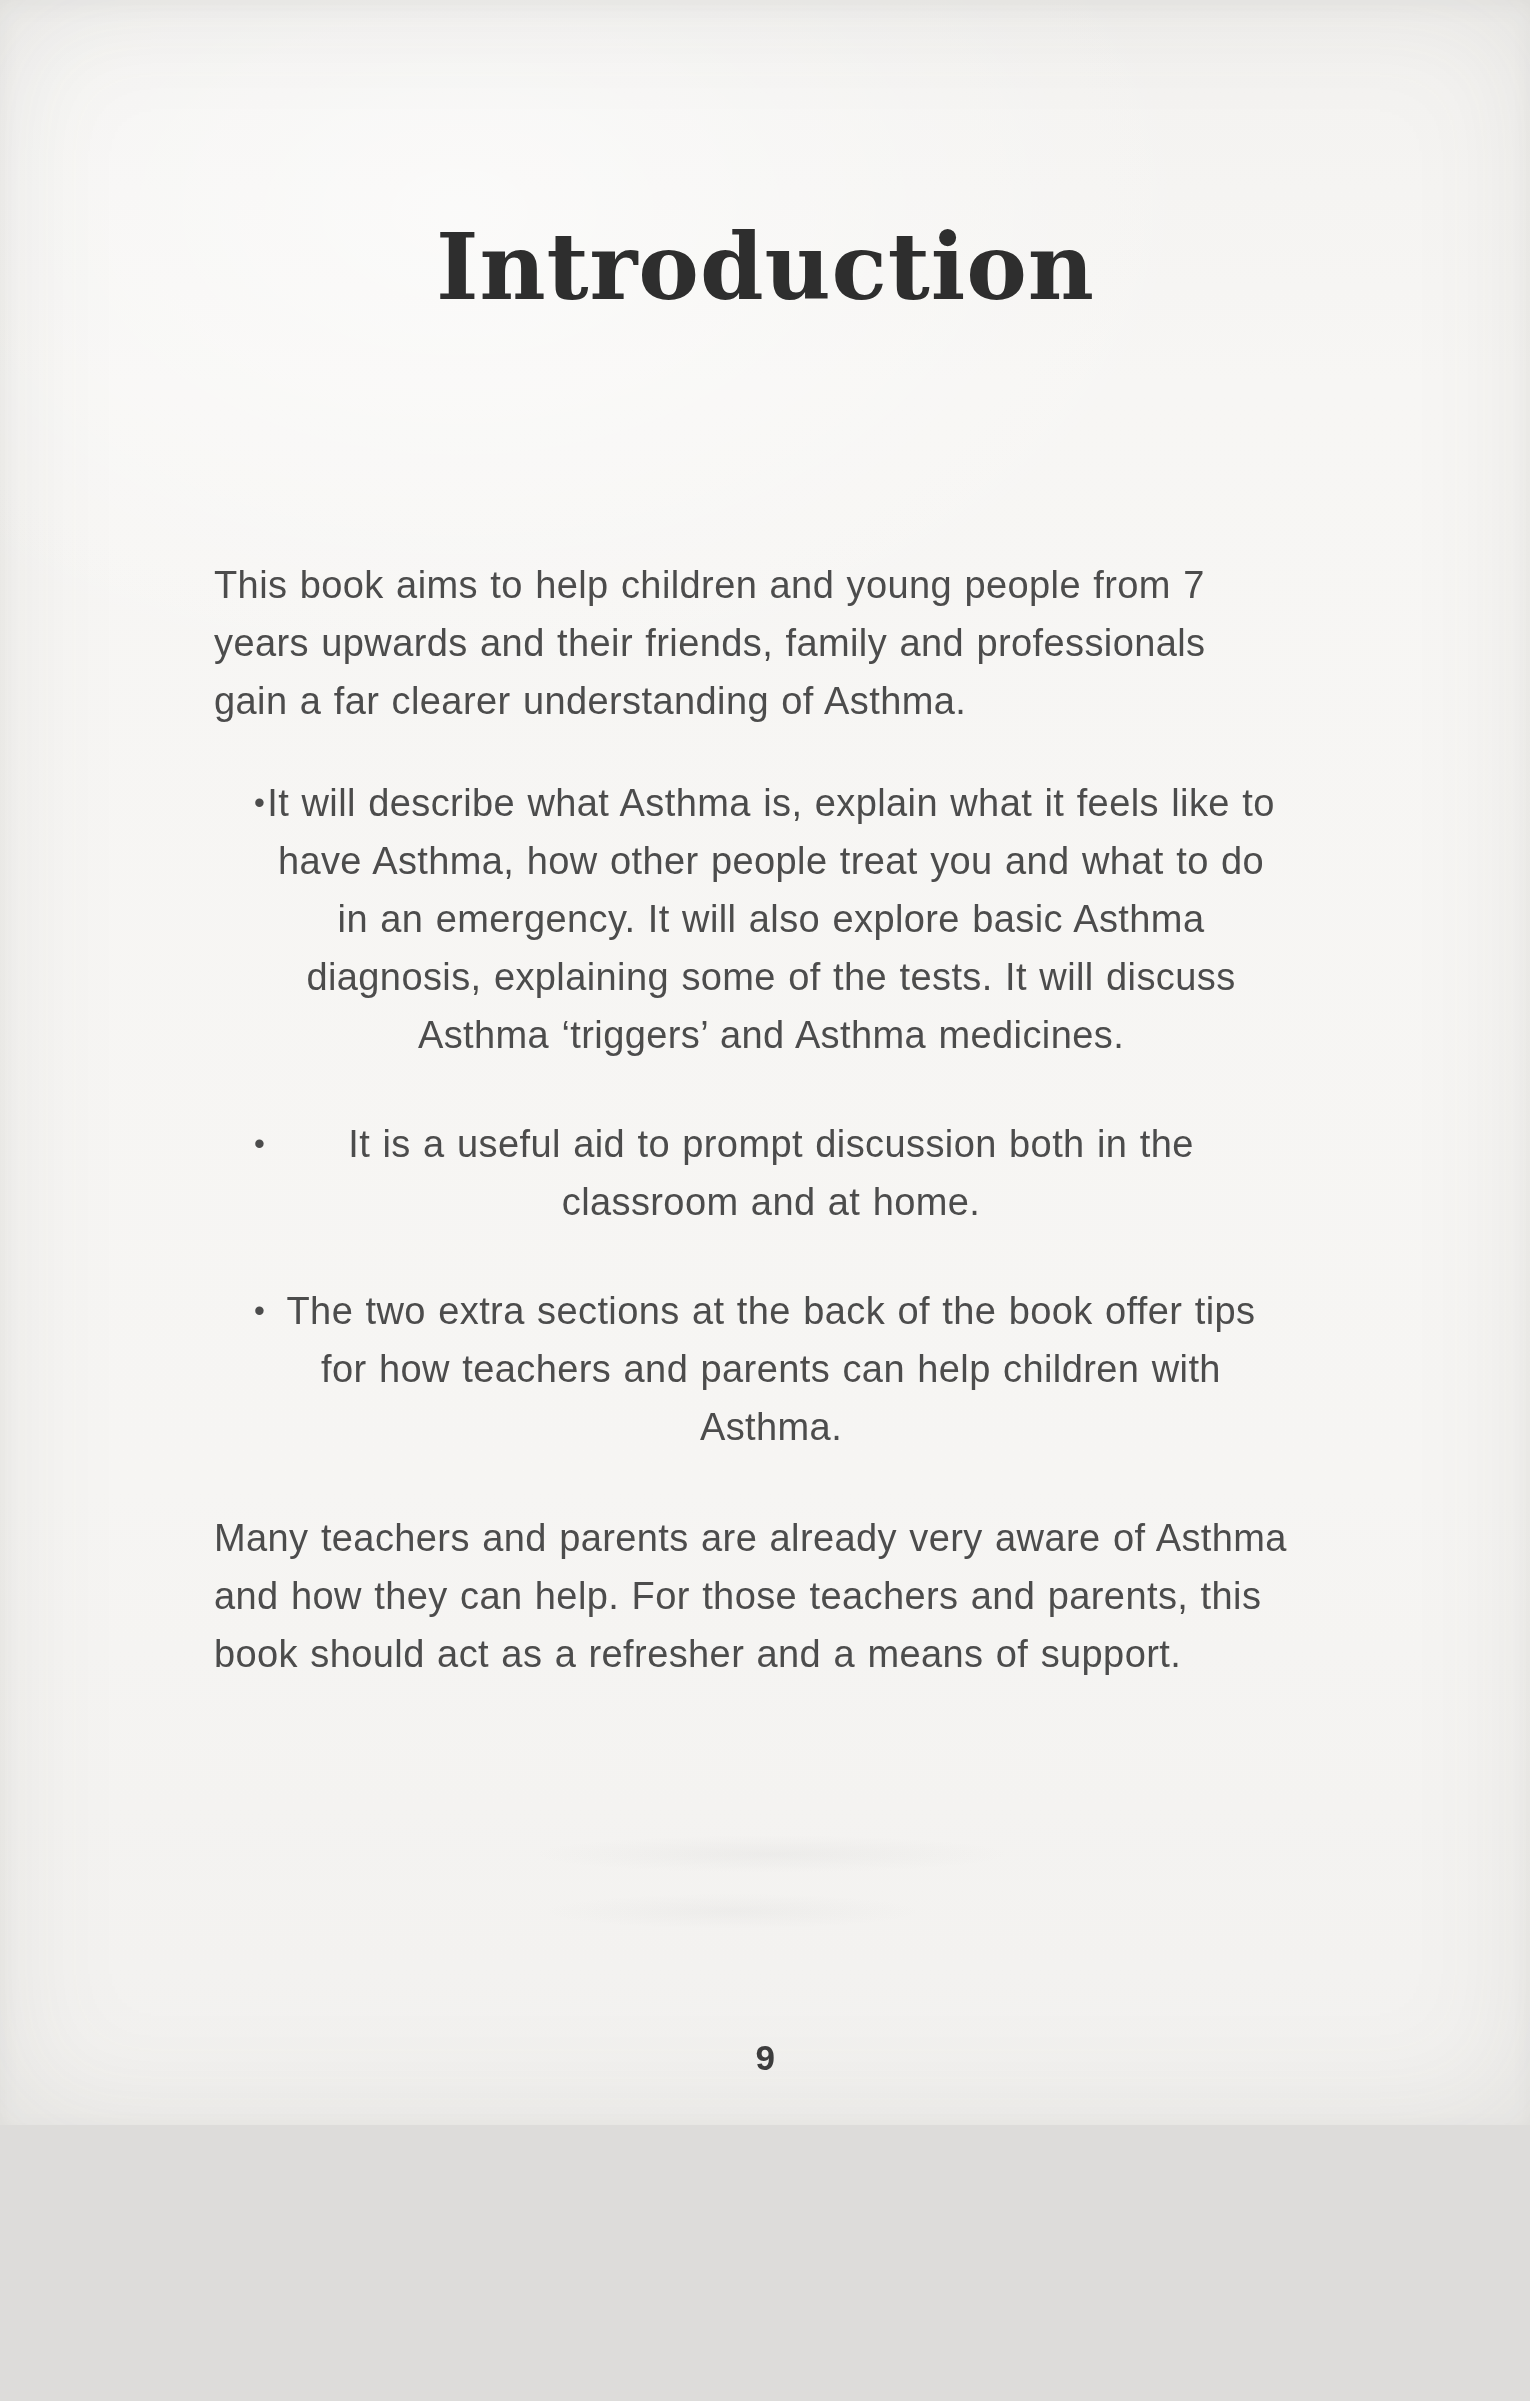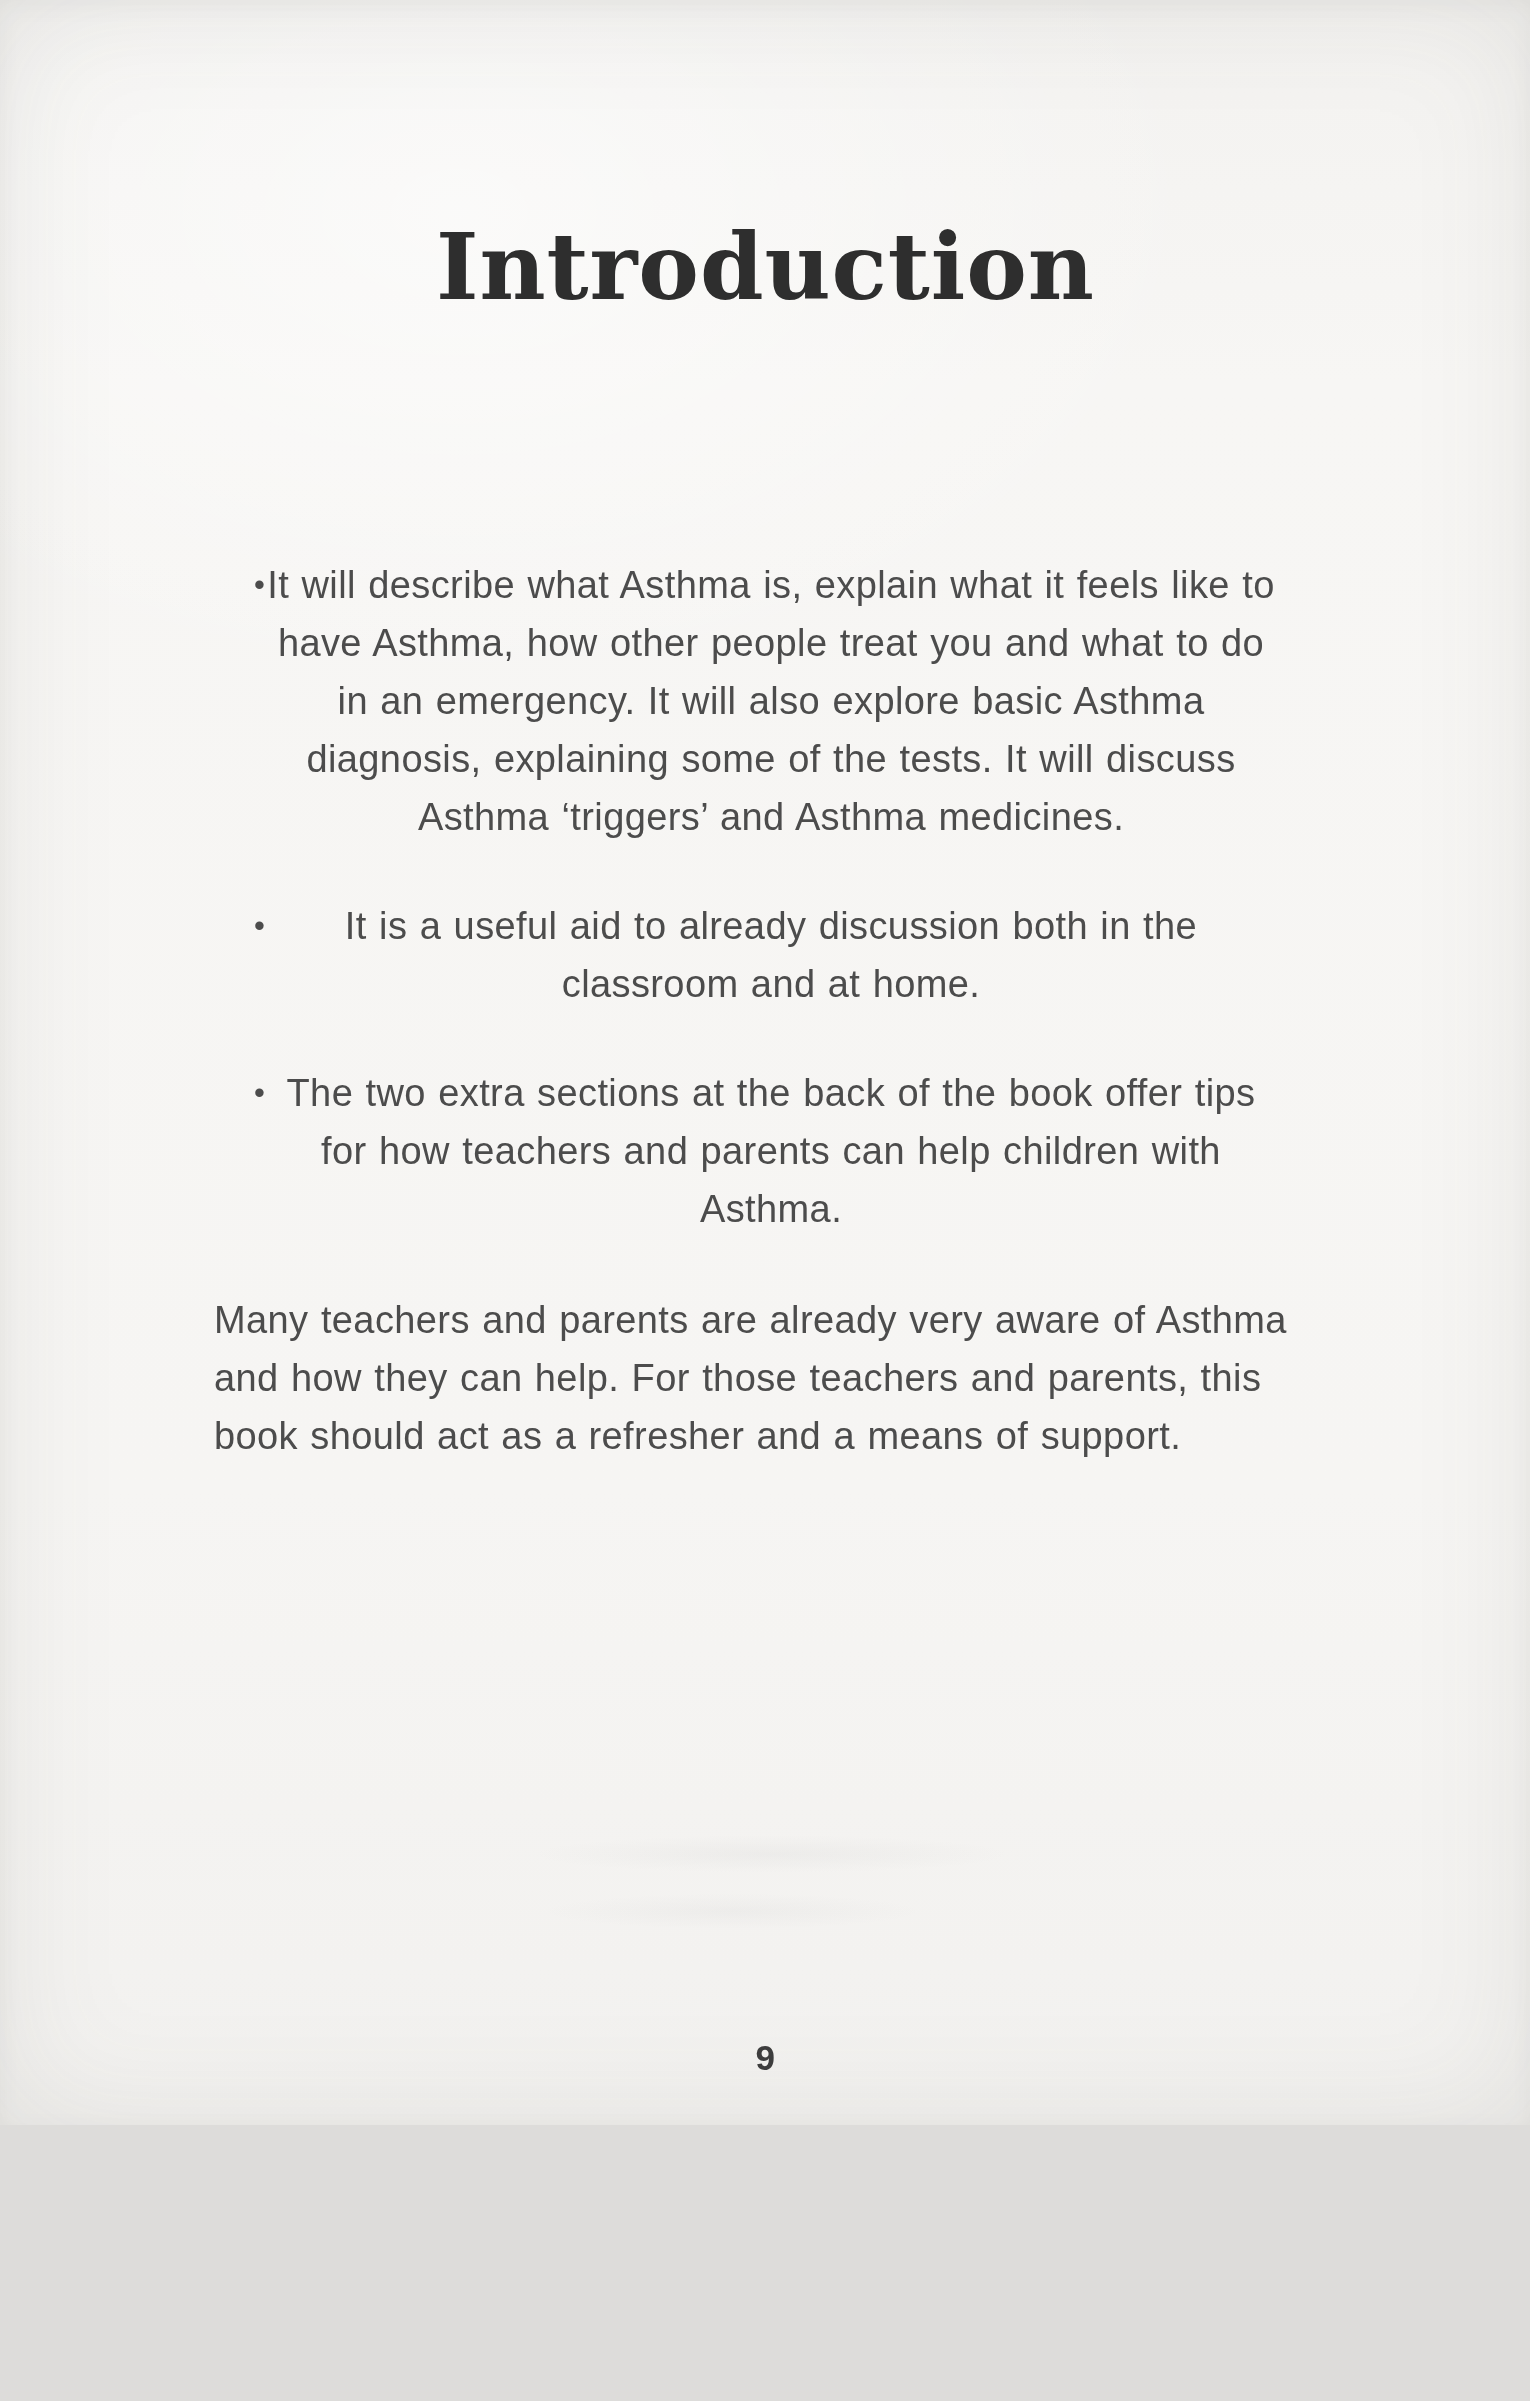--- a/index.html
+++ b/index.html
@@ -94,31 +94,32 @@
 </style>
 </head>
 <body>
 
 <div class="page">
 
   <h1 class="title">Introduction</h1>
 
   <div class="body-text">
 
+    <p class="para">This book aims to help children and young people from 7 years upwards and their friends, family and professionals gain a far clearer understanding of Asthma.</p>
 
     <div class="bullet-list">
 
       <div class="bullet-item">
         <span class="bullet-dot">•</span>
         <span class="bullet-text">It will describe what Asthma is, explain what it feels like to have Asthma, how other people treat you and what to do in an emergency. It will also explore basic Asthma diagnosis, explaining some of the tests. It will discuss Asthma ‘triggers’ and Asthma medicines.</span>
       </div>
 
       <div class="bullet-item">
         <span class="bullet-dot">•</span>
-        <span class="bullet-text">It is a useful aid to already discussion both in the classroom and at home.</span>
+        <span class="bullet-text">It is a useful aid to prompt discussion both in the classroom and at home.</span>
       </div>
 
       <div class="bullet-item">
         <span class="bullet-dot">•</span>
         <span class="bullet-text">The two extra sections at the back of the book offer tips for how teachers and parents can help children with Asthma.</span>
       </div>
 
     </div>
 
     <p class="para closing">Many teachers and parents are already very aware of Asthma and how they can help. For those teachers and parents, this book should act as a refresher and a means of support.</p>

